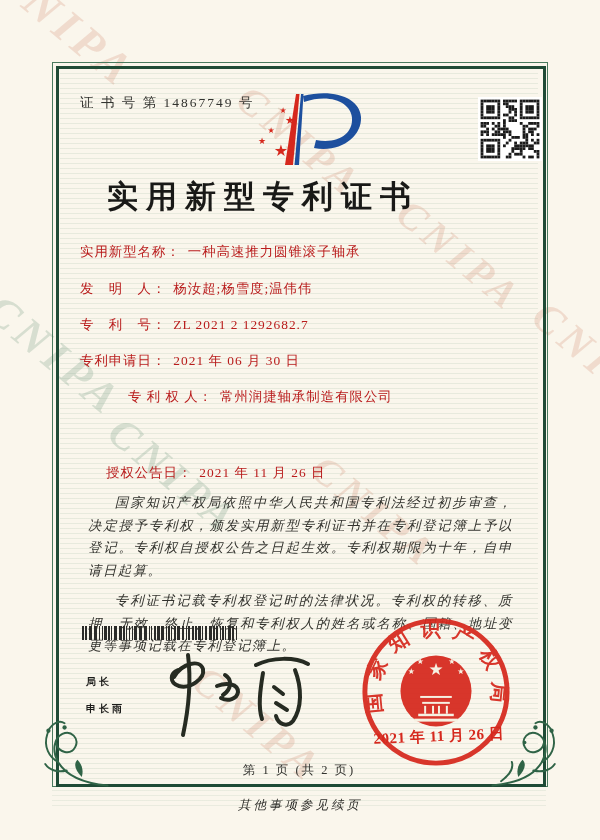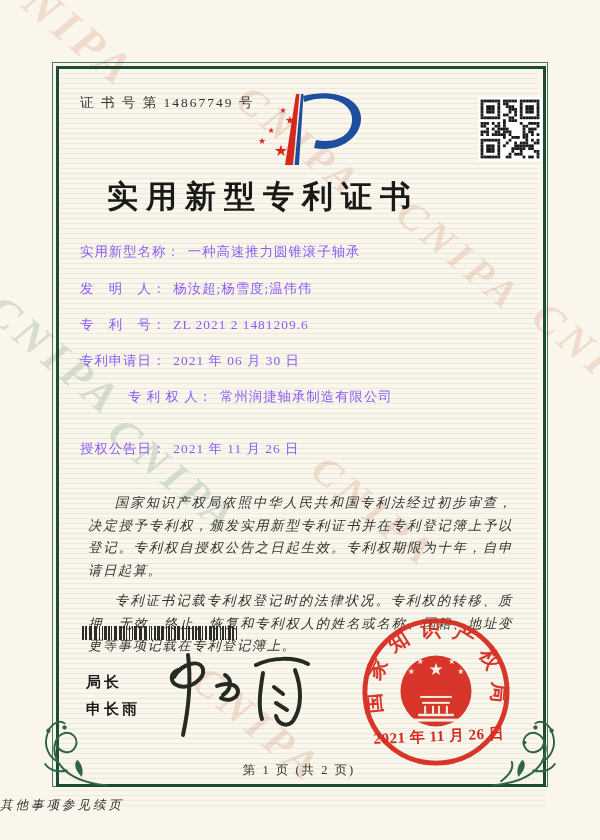--- a/index.html
+++ b/index.html
@@ -12,33 +12,33 @@
   .wm-green{color:rgba(158,184,162,.38);}
   .border-outer{left:52px;top:62px;width:494px;height:723px;border:1px solid #4a7a5e;}
   .border-inner{left:56px;top:66px;width:484px;height:715px;border:3px solid #1f4b36;}
   .guilloche{left:60px;top:70px;width:478px;height:709px;
      background:repeating-linear-gradient(0deg,rgba(116,158,128,.14) 0 1px,rgba(0,0,0,0) 1px 5px);}
   .guilloche-below{left:52px;top:788px;width:494px;height:18px;
      background:repeating-linear-gradient(0deg,rgba(116,158,128,.12) 0 1px,rgba(0,0,0,0) 1px 5px);}
   .cert-no{left:80px;top:94px;font-size:13.5px;letter-spacing:2px;color:#33332f;text-align:center;}
   .title{left:52px;top:176px;width:422px;text-align:center;font-size:31px;font-weight:700;
          letter-spacing:8px;color:#191917;}
-  .frow{left:80px;width:442px;font-size:13.4px;letter-spacing:1px;color:#8b5cf6;white-space:nowrap;}
+  .frow{left:80px;width:442px;font-size:13.4px;letter-spacing:1px;color:#b91c1c;white-space:nowrap;}
   .flabel{margin-right:7px;}
   .grant-pair{position:absolute;left:228px;top:0;}
   .body-text{left:80px;top:484px;width:441px;font-size:13.4px;line-height:1.68;
              font-style:italic;letter-spacing:1.5px;color:#33332e;text-align:justify;}
   .body-text p{margin:8px;text-indent:2em;}
   .signer{left:86px;top:668px;font-family:"Liberation Sans","DejaVu Sans",sans-serif;
-          font-weight:700;font-size:15px;letter-spacing:3px;color:#1c1c1a;line-height:27px;}
+          font-weight:700;font-size:10px;letter-spacing:3px;color:#1c1c1a;line-height:27px;}
   .seal-date{left:362px;top:727px;width:154px;text-align:center;font-size:15px;font-weight:700;
              color:#d6281d;letter-spacing:.5px;transform:rotate(-2.5deg);z-index:6;}
   .footer-page{left:52px;top:762px;width:494px;text-align:center;font-size:12.5px;
                letter-spacing:2px;color:#33332f;}
-  .footer-note{left:0;top:797px;width:600px;text-align:left;font-size:12.5px;font-style:italic;
+  .footer-note{left:0;top:797px;width:600px;text-align:center;font-size:12.5px;font-style:italic;
                letter-spacing:3px;color:#2e2e2a;}
   svg{display:block;}
 </style>
 </head>
 <body>
 
 <div class="page">
 
   <span class="wm wm-pink abs" style="left:-18px;top:-2px;font-size:46px;">CNIPA</span>
   <span class="wm wm-pink abs" style="left:225px;top:118px;font-size:40px;">CNIPA</span>
@@ -326,29 +326,29 @@
 
   <div class="abs title">实用新型专利证书</div>
 
   <div class="abs frow" style="top:243px;">
     <span class="flabel">实用新型名称：</span><span>一种高速推力圆锥滚子轴承</span>
   </div>
   <div class="abs frow" style="top:280px;">
     <span class="flabel">发　明　人：</span><span>杨汝超;杨雪度;温伟伟</span>
   </div>
   <div class="abs frow" style="top:316px;">
-    <span class="flabel">专　利　号：</span><span>ZL 2021 2 1481209.6</span>
+    <span class="flabel">专　利　号：</span><span>ZL 2021 2 1292682.7</span>
   </div>
   <div class="abs frow" style="top:352px;">
     <span class="flabel">专利申请日：</span><span>2021 年 06 月 30 日</span>
   </div>
   <div class="abs frow" style="top:388px;margin-left:48px;">
     <span class="flabel">专 利 权 人：</span><span>常州润捷轴承制造有限公司</span>
   </div>
-  <div class="abs frow" style="top:440px;">
+  <div class="abs frow" style="top:464px;margin-left:26px;">
     <span class="flabel">授权公告日：</span><span>2021 年 11 月 26 日</span>
   </div>
 
   <div class="abs body-text">
     <p>国家知识产权局依照中华人民共和国专利法经过初步审查，决定授予专利权，颁发实用新型专利证书并在专利登记簿上予以登记。专利权自授权公告之日起生效。专利权期限为十年，自申请日起算。</p>
     <p>专利证书记载专利权登记时的法律状况。专利权的转移、质押、无效、终止、恢复和专利权人的姓名或名称、国籍、地址变更等事项记载在专利登记簿上。</p>
   </div>
 
   <svg class="abs" style="left:82px;top:626px;" width="160" height="14" viewBox="0 0 160 14">
     <g id="barcode-bars" fill="#2b2b28">

